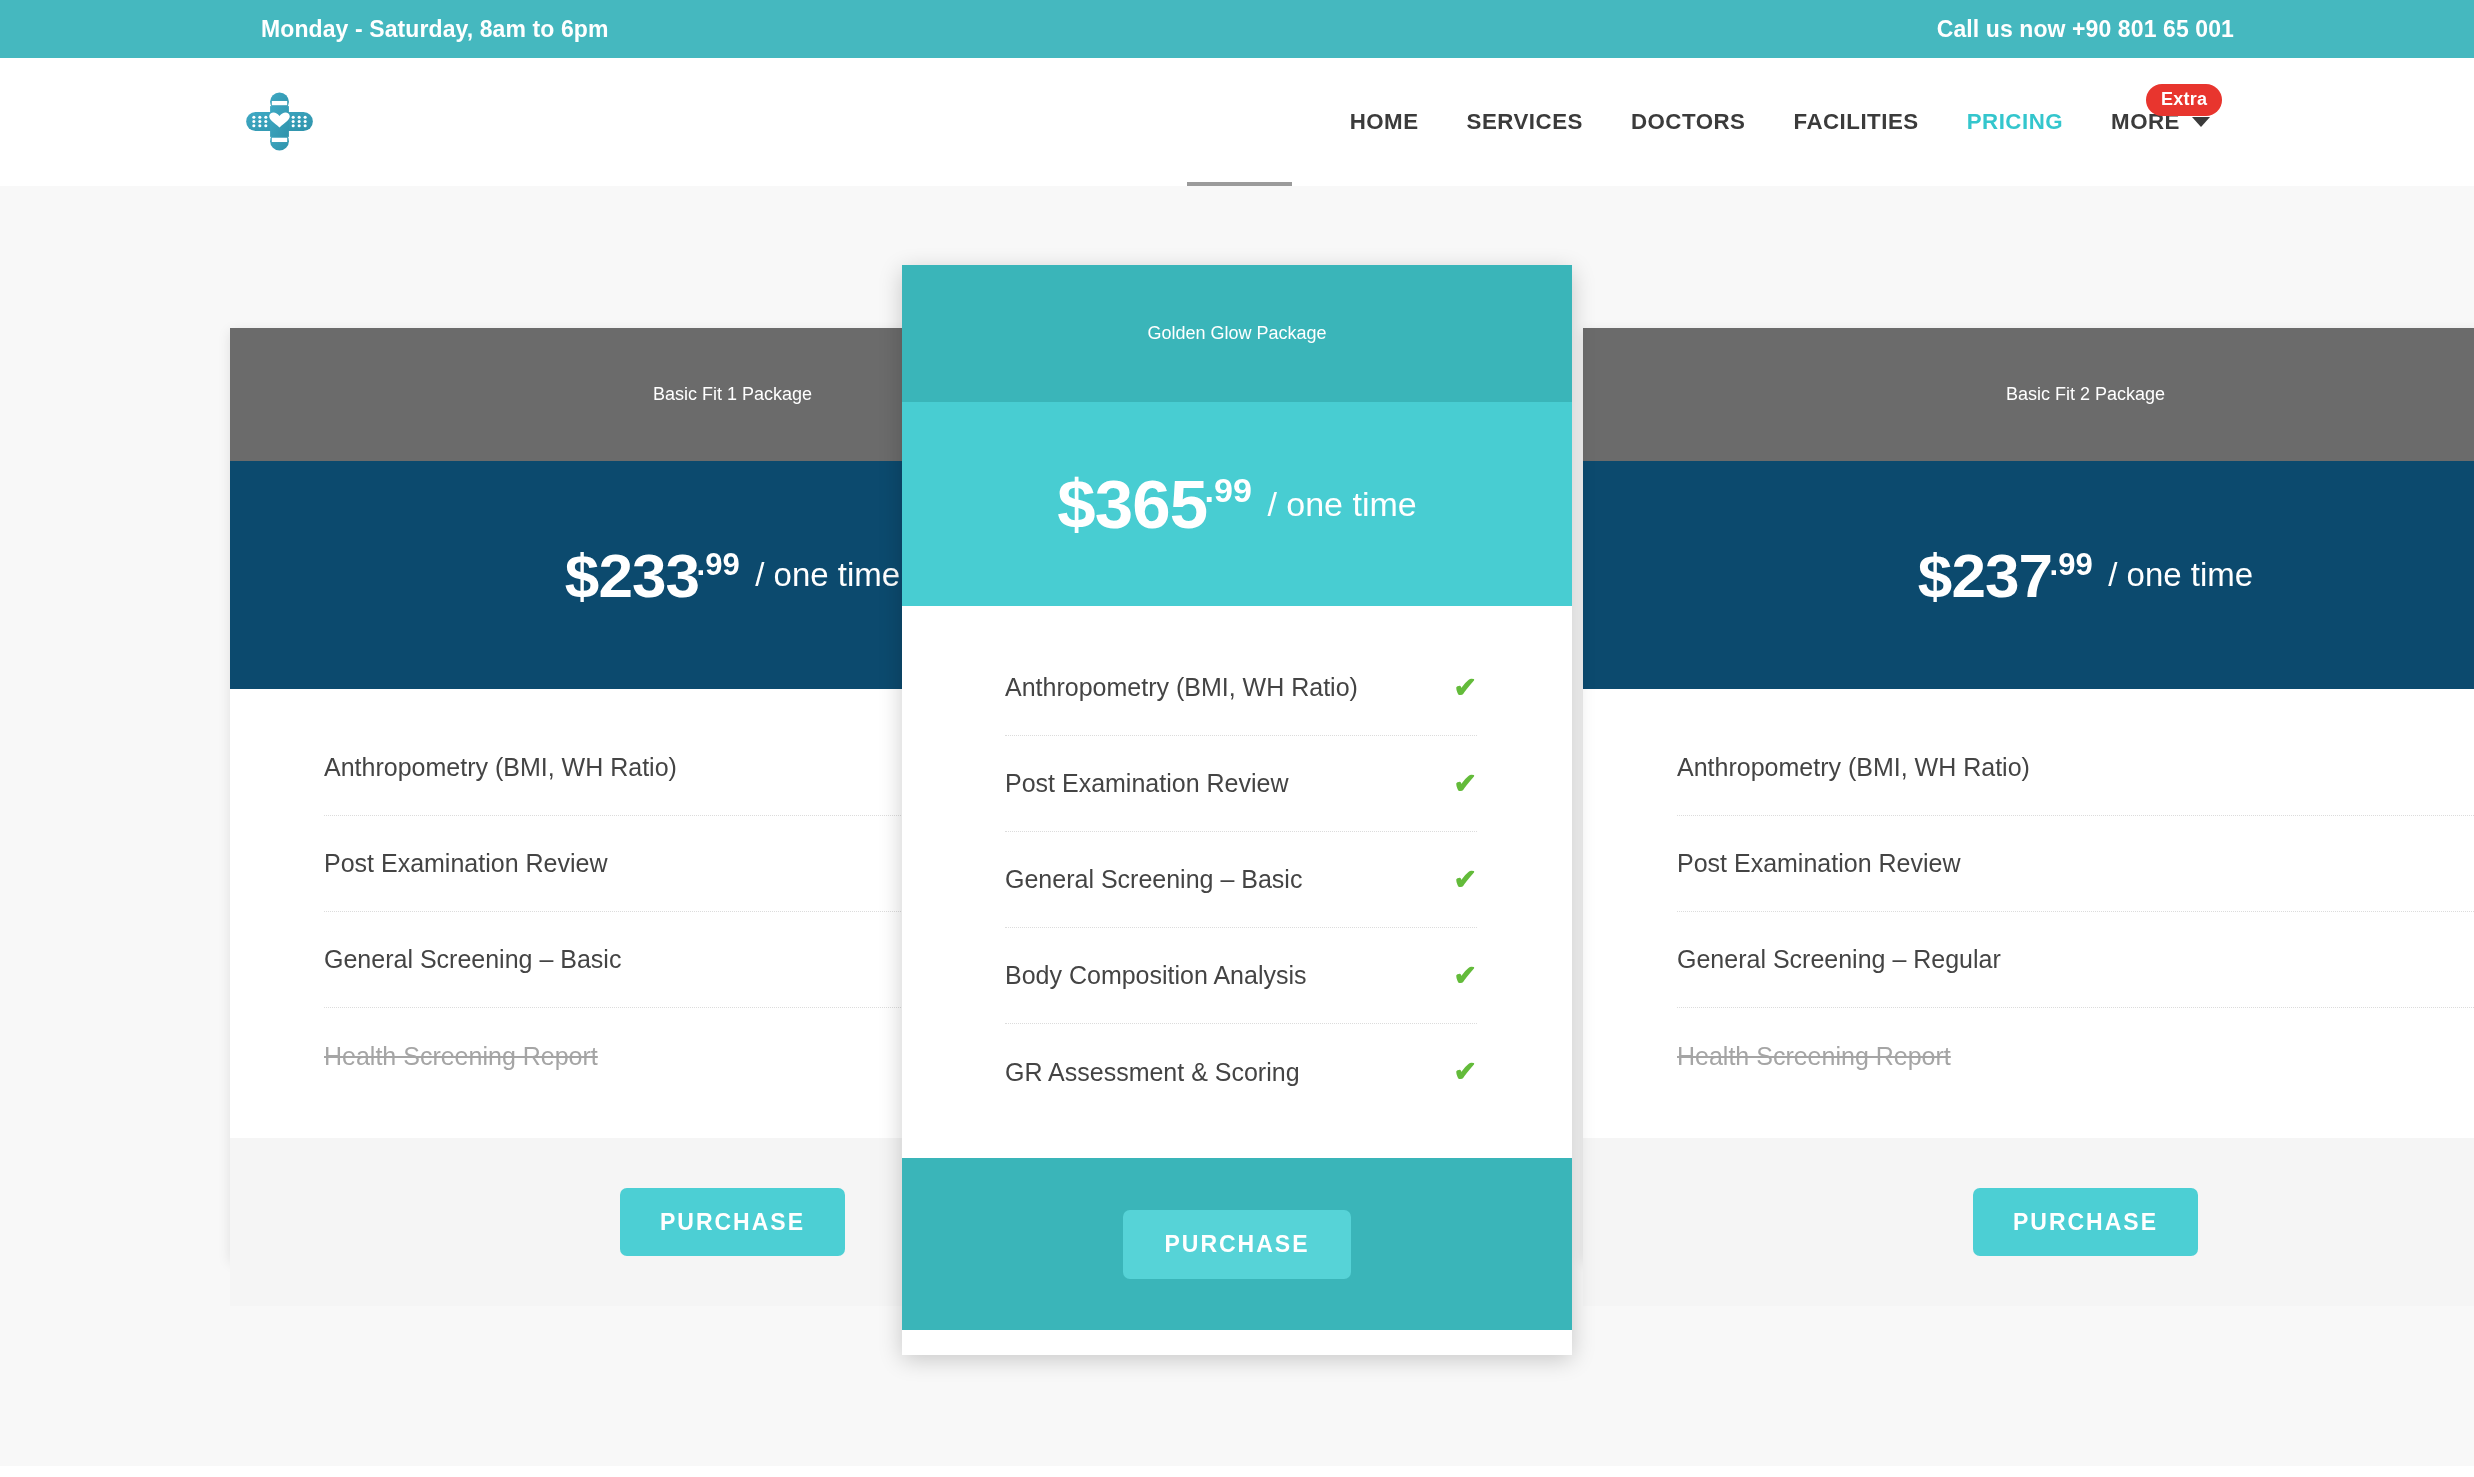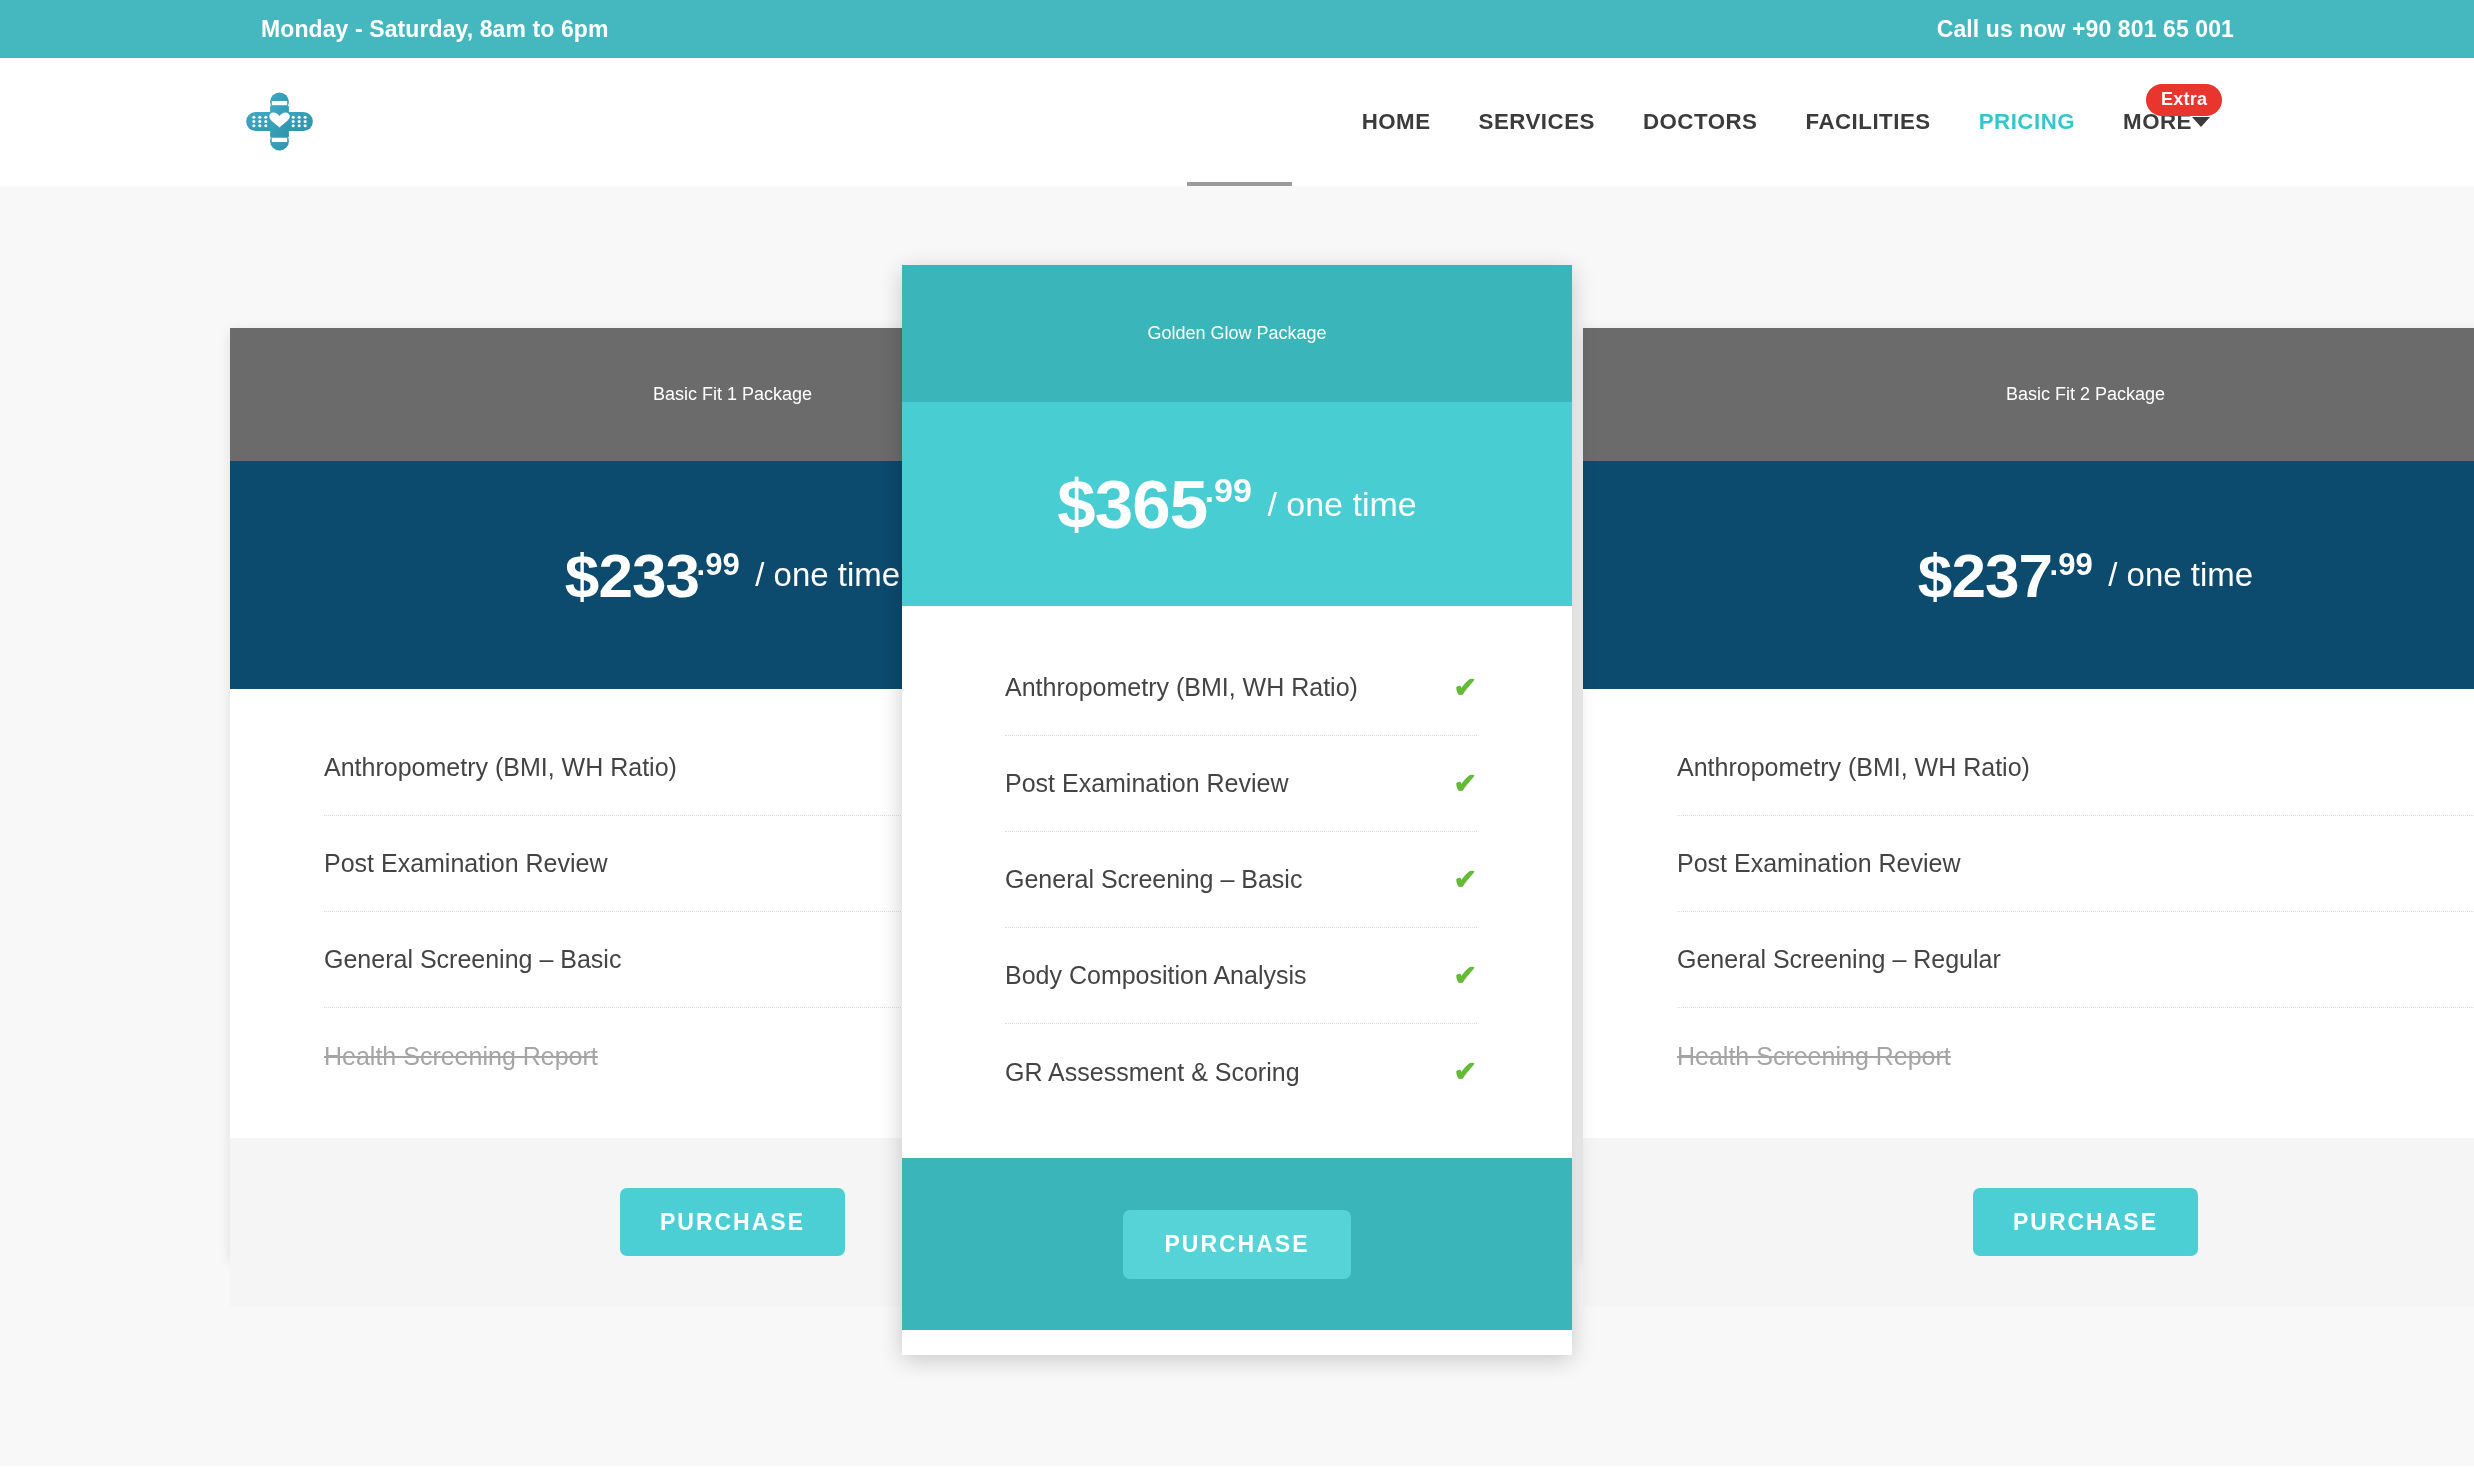--- a/index.html
+++ b/index.html
@@ -86,20 +86,21 @@
     text-transform: uppercase;
     white-space: nowrap;
     cursor: pointer;
     line-height: 127px;
   }
   .nav-item.active { color: #34c6cd; }
 
   .nav-more {
     display: flex;
     align-items: center;
+    gap: 12px;
     text-align: right;
   }
   .caret {
     display: inline-block;
     width: 0; height: 0;
     border-left: 9.5px solid transparent;
     border-right: 9.5px solid transparent;
     border-top: 10.3px solid #3b3b3b;
   }
 

